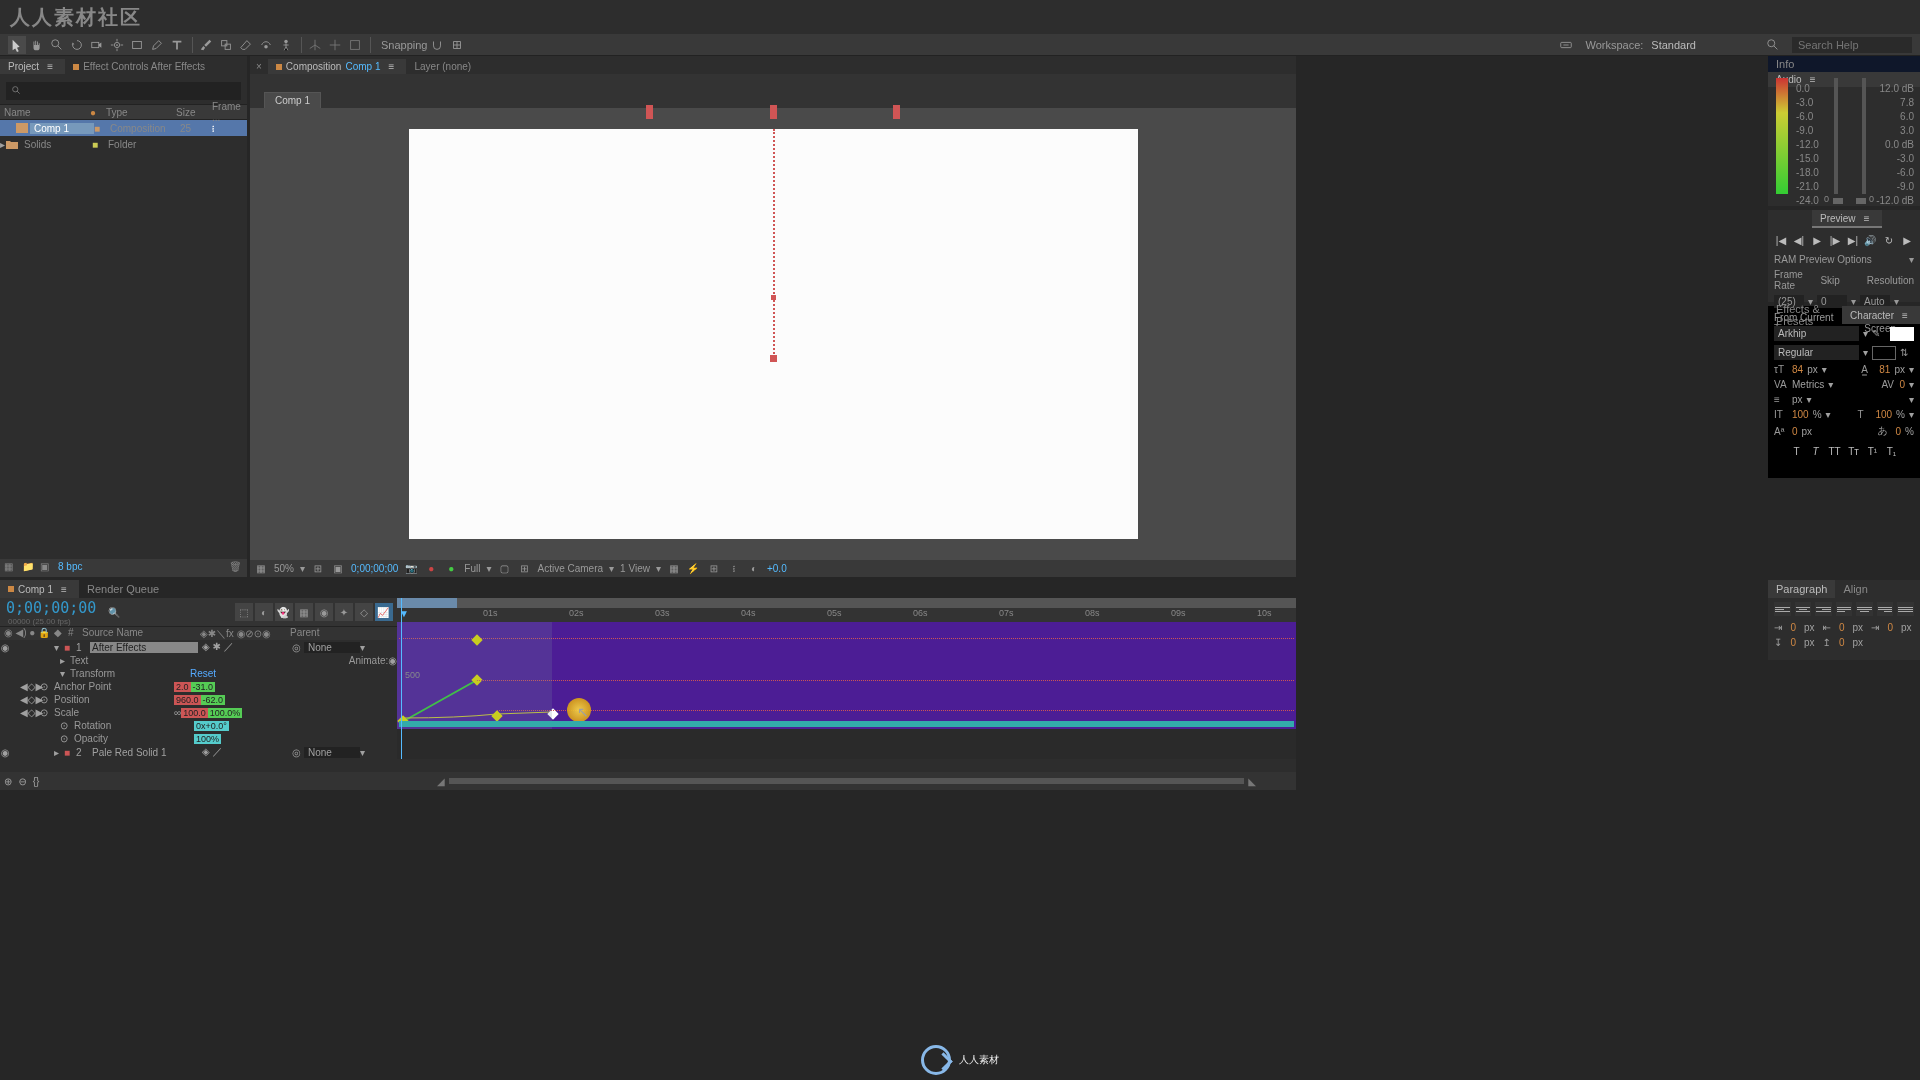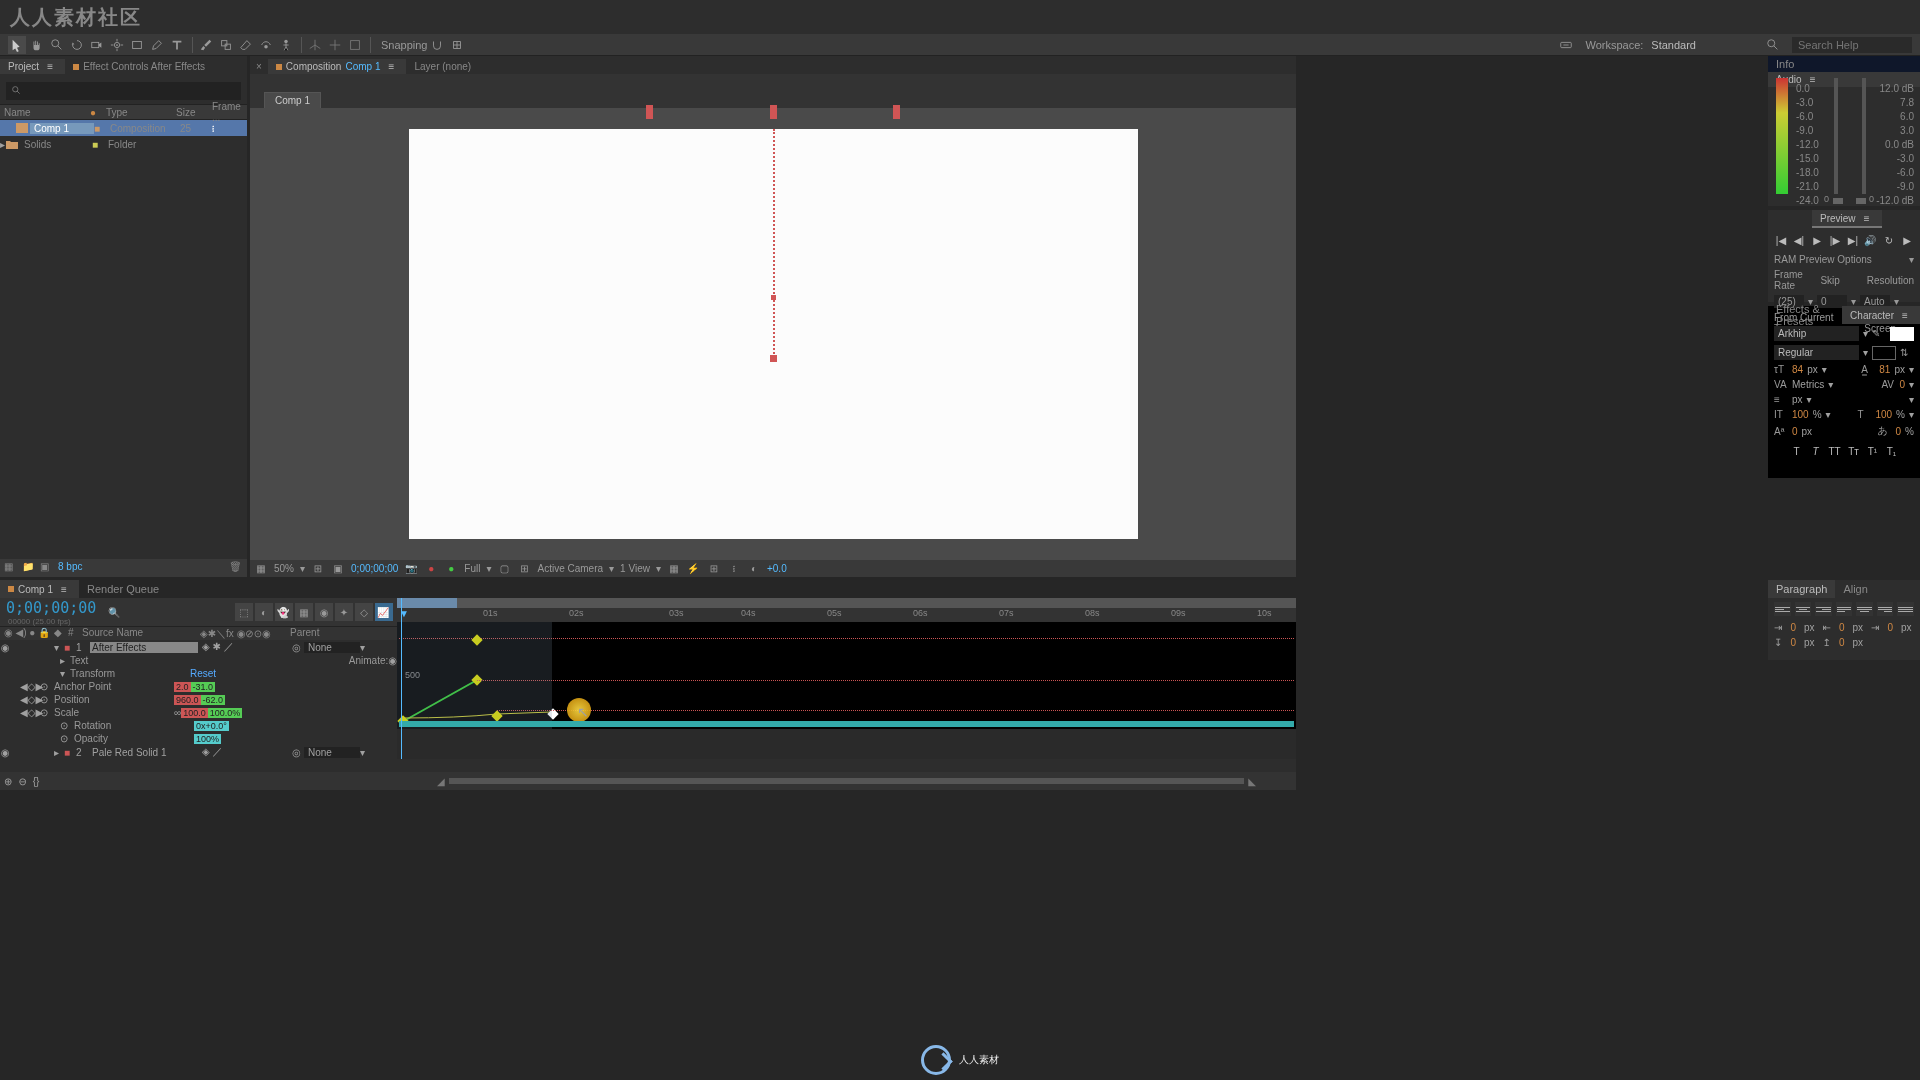--- a/index.html
+++ b/index.html
@@ -105,21 +105,21 @@
 .tl-workarea { height: 10px; background: #555; position: relative; }
 .tl-wa-bar { position: absolute; top: 0; left: 0; width: 60px; height: 10px; background: #6a8aaa; }
 .tl-layer-row { display: flex; height: 14px; align-items: center; font-size: 10px; }
 .tl-prop-row { display: flex; height: 13px; align-items: center; font-size: 10px; padding-left: 60px; }
 .tl-prop-label { width: 120px; color: #999; }
 .tl-val { background: #a84; padding: 0 2px; color: #222; font-size: 9px; }
 .tl-val.red { background: #c55; }
 .tl-val.green { background: #5c5; }
 .tl-val.cyan { background: #5cc; }
 .tl-reset { color: #5af; }
-.tl-graph-area { position: absolute; top: 24px; left: 0; right: 0; bottom: 30px; background: #000000; text-align: center; }
+.tl-graph-area { position: absolute; top: 24px; left: 0; right: 0; bottom: 30px; background: #4c1d95; text-align: center; }
 .tl-kf { width: 8px; height: 8px; background: #dd0; transform: rotate(45deg); position: absolute; }
 .tl-cursor-hl { position: absolute; width: 24px; height: 24px; background: radial-gradient(#ffdd44, #cc8800); border-radius: 50%; opacity: 0.9; }
 .tl-graph-tools { position: absolute; bottom: 0; left: 397px; right: 0; height: 20px; background: #2d2d2d; display: flex; align-items: center; justify-content: center; gap: 6px; }
 .tl-toggle { position: absolute; bottom: 0; left: 200px; font-size: 10px; color: #999; }
 
 .layer-bar { position: absolute; height: 12px; background: #c77; }
 .layer-bar.teal { background: #3aa; }
 
 
 .para-panel { position: absolute; top: 580px; right: 0; width: 152px; height: 80px; background: #2d2d2d; }
@@ -724,21 +724,21 @@
     </div>
 
     <div class="tl-right">
       <div class="tl-workarea">
         <div class="tl-wa-bar"></div>
       </div>
       <div class="tl-ruler">
         <span style="position:absolute;left:2px;top:0;color:#5bf">▼</span>
         <span class="tl-tick" style="left:86px">01s</span>
         <span class="tl-tick" style="left:172px">02s</span>
-        <span class="tl-tick" style="left:272px">03s</span>
+        <span class="tl-tick" style="left:258px">03s</span>
         <span class="tl-tick" style="left:344px">04s</span>
         <span class="tl-tick" style="left:430px">05s</span>
         <span class="tl-tick" style="left:516px">06s</span>
         <span class="tl-tick" style="left:602px">07s</span>
         <span class="tl-tick" style="left:688px">08s</span>
         <span class="tl-tick" style="left:774px">09s</span>
         <span class="tl-tick" style="left:860px">10s</span>
       </div>
 
       <div class="layer-bar" style="top:28px;left:2px;right:2px"></div>

